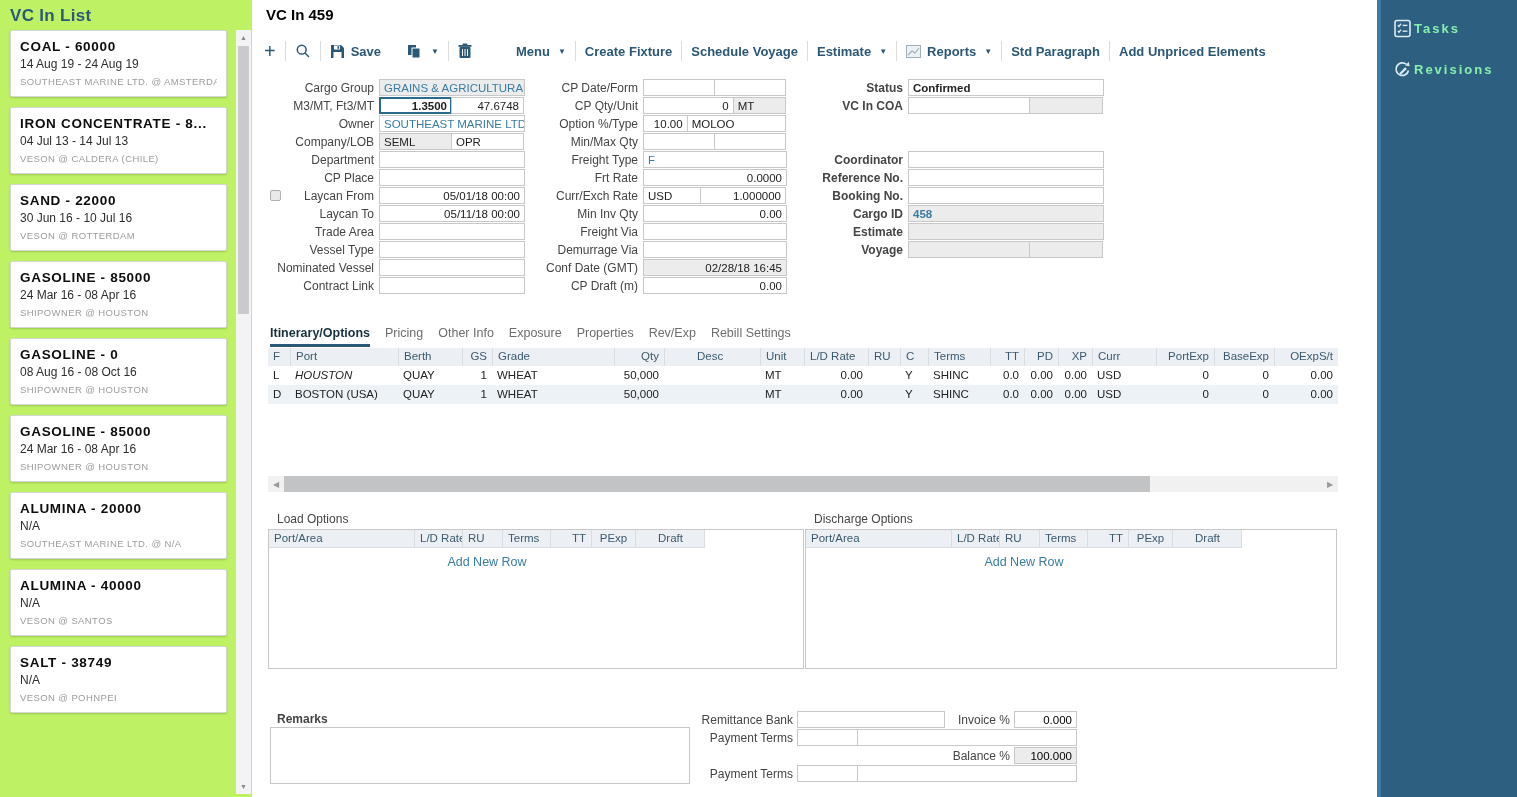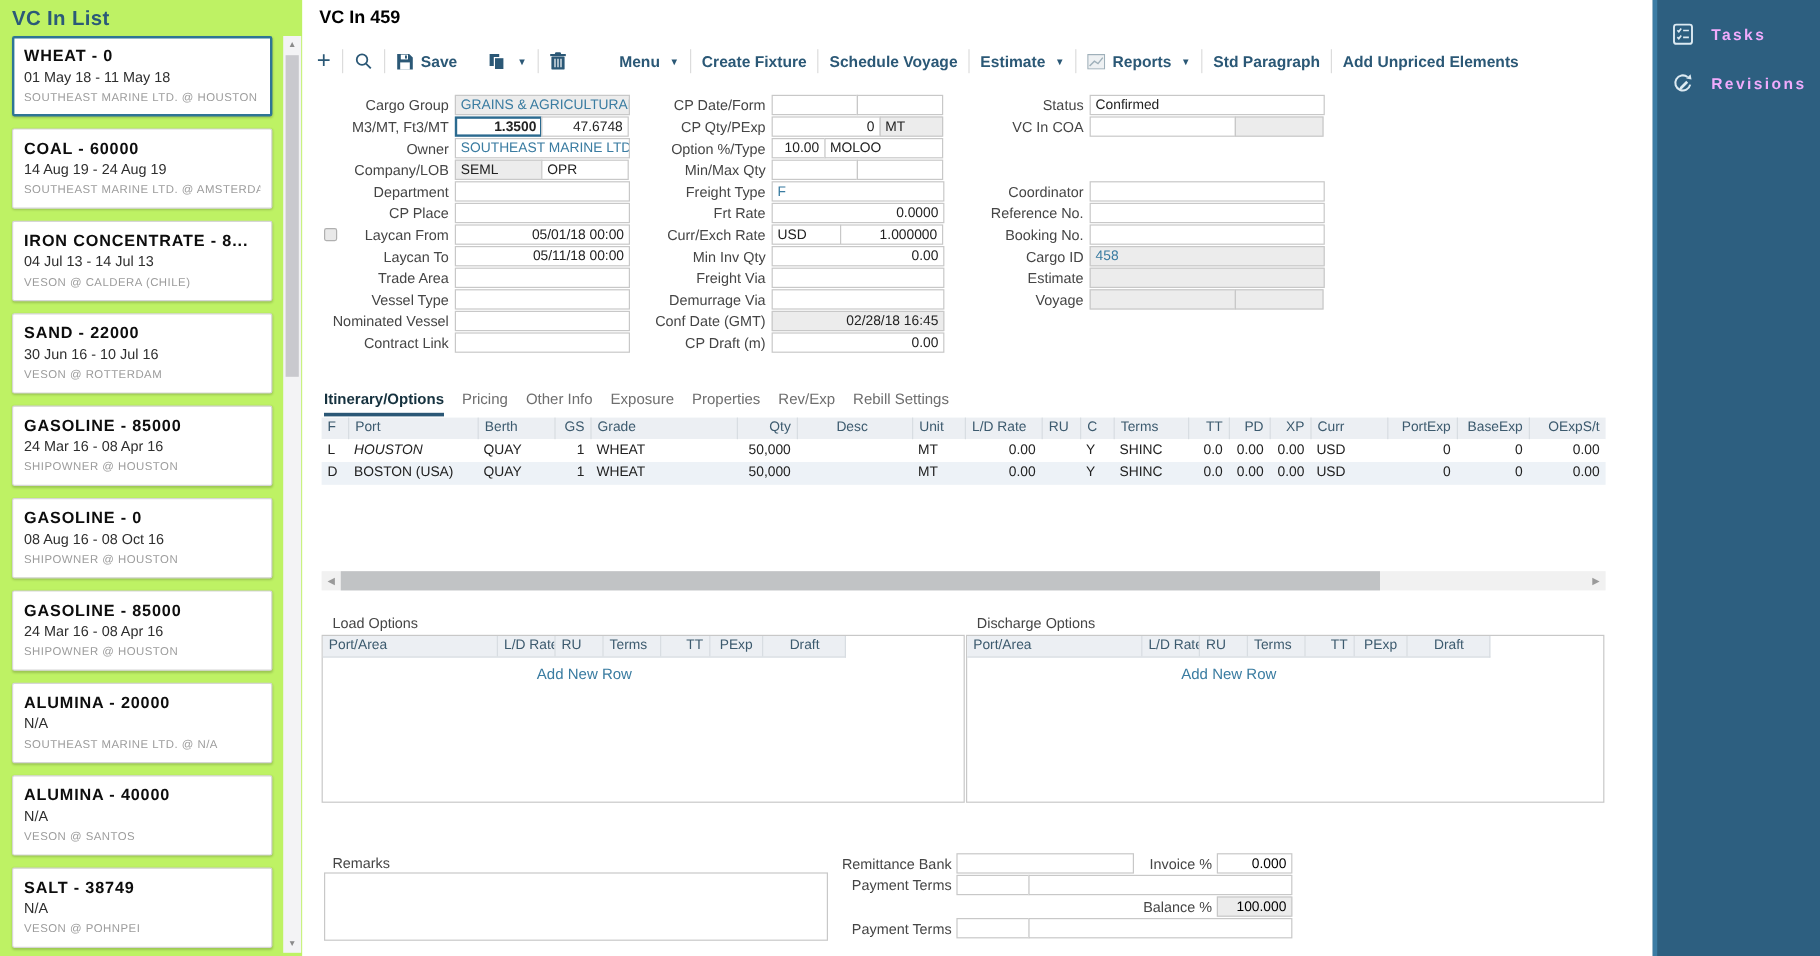--- a/index.html
+++ b/index.html
@@ -17,41 +17,41 @@
   .card-title { font-size:13.5px; font-weight:bold; color:#0d0d0d; letter-spacing:.7px; white-space:nowrap; overflow:hidden; }
   .card-dates { font-size:12px; color:#2e2e2e; margin-top:3px; white-space:nowrap; }
   .card-sub { font-size:9.5px; color:#9c9c9c; margin-top:5px; letter-spacing:.4px; white-space:nowrap; overflow:hidden; }
   .v-scroll { position:absolute; top:30px; right:1px; bottom:3px; width:15px; background:#f3f3f5; }
   .v-arrow { height:15px; line-height:15px; text-align:center; font-size:7px; color:#8a8a8a; cursor:pointer; }
   .v-arrow.down { position:absolute; bottom:0; left:0; right:0; }
   .v-thumb { position:absolute; top:16px; left:2px; right:2px; height:268px; background:#c9c9ce; cursor:pointer; }
 
   
   .right-panel { width:140px; background:#2d5f80; border-left:4px solid #3c7ca4; flex:none; padding-top:8px; }
-  .rp-item { display:flex; align-items:center; gap:14px; padding:11px 12px; color:#f0abfc;
+  .rp-item { display:flex; align-items:center; gap:2px; padding:11px 12px; color:#86efac;
              font-weight:bold; font-size:13px; letter-spacing:2px; cursor:pointer; white-space:nowrap; }
   .rp-item svg { flex:none; }
 
   
   .main { flex:1; position:relative; background:#fff; }
   .page-title { position:absolute; top:6px; left:14px; font-size:15px; font-weight:bold; color:#000; }
 
   .toolbar { position:absolute; top:38px; left:12px; height:26px; display:flex; align-items:center;
              color:#2b5876; font-weight:bold; font-size:13px; }
   .tb-sep { width:1px; height:20px; background:#dcdcdc; margin:0 9px; }
   .tb-btn { display:flex; align-items:center; gap:6px; cursor:pointer; white-space:nowrap; }
   .plus-glyph { font-size:20px; font-weight:400; line-height:20px; }
   .caret { font-size:8px; margin-left:2px; }
   .tb-gap { width:44px; }
 
   
   .fcol { position:absolute; top:79px; }
   #col-left  { left:18px; }
   #col-mid   { left:291px; }
-  #col-right { left:560px; }
+  #col-right { left:560px;font-weight:bold; }
   .frow { display:flex; align-items:center; height:17px; margin-bottom:1px; }
   .frow.spacer { visibility:hidden; }
   .flabel { font-size:12px; color:#454545; display:flex; align-items:center; }
   .flabel .lt { margin-left:auto; white-space:nowrap; }
   #col-left  .flabel { width:104px; }  #col-left  .fwrap { width:146px; }
   #col-mid   .flabel { width:95px;  }  #col-mid   .fwrap { width:144px; }
   #col-right .flabel { width:91px;  }  #col-right .fwrap { width:196px; }
   .fwrap { display:flex; margin-left:5px; }
   .fld { border:1px solid #c8c8c8; background:#fff; height:17px; font-size:11.5px; line-height:14px;
          padding:1px 4px; color:#222; overflow:hidden; white-space:nowrap; }
@@ -110,25 +110,20 @@
   .b-fld.r { text-align:right; }
 </style>
 </head>
 <body>
 
 <div class="app">
 
   <aside class="left-panel">
     <div class="lp-title">VC In List</div>
     <div class="cards" id="cards">
-        <div class="card selected">
-          <div class="card-title">WHEAT - 0</div>
-          <div class="card-dates">01 May 18 - 11 May 18</div>
-          <div class="card-sub">SOUTHEAST MARINE LTD. @ HOUSTON</div>
-        </div>
         <div class="card">
           <div class="card-title">COAL - 60000</div>
           <div class="card-dates">14 Aug 19 - 24 Aug 19</div>
           <div class="card-sub">SOUTHEAST MARINE LTD. @ AMSTERDAM</div>
         </div>
         <div class="card">
           <div class="card-title">IRON CONCENTRATE - 8...</div>
           <div class="card-dates">04 Jul 13 - 14 Jul 13</div>
           <div class="card-sub">VESON  @ CALDERA (CHILE)</div>
         </div>
@@ -361,21 +356,21 @@
           <span class="flabel">
             <span class="lt">CP Date/Form</span>
           </span>
           <span class="fwrap">
             <span class="fld " style="width: 50%;"></span>
             <span class="fld " style="width: 50%;"></span>
           </span>
         </div>
         <div class="frow">
           <span class="flabel">
-            <span class="lt">CP Qty/PExp</span>
+            <span class="lt">CP Qty/Unit</span>
           </span>
           <span class="fwrap">
             <span class="fld r" style="width: 63%;">0</span>
             <span class="fld grey" style="width: 37%;">MT</span>
           </span>
         </div>
         <div class="frow">
           <span class="flabel">
             <span class="lt">Option %/Type</span>
           </span>
@@ -637,21 +632,21 @@
             <span class="c " style="width: 40px;">RU</span>
             <span class="c " style="width: 48px;">Terms</span>
             <span class="c r" style="width: 41px;">TT</span>
             <span class="c ctr" style="width: 44px;">PExp</span>
             <span class="c ctr" style="width: 70px;">Draft</span>
           </div>
         <div class="add-row">Add New Row</div>
       </div>
     </div>
 
-    <div class="b-label" style="top:712px; left:25px;">Remarks</div>
+    <div class="b-label" style="top:712px; left:25px;font-weight:bold;">Remarks</div>
     <textarea class="remarks-box" style=""></textarea>
 
     <div class="b-label right" style="top:713px; left:441px; width:100px;">Remittance Bank</div>
     <div class="b-fld" style="top:711px; left:545px; width:148px;"></div>
     <div class="b-label right" style="top:713px; left:658px; width:100px;">Invoice %</div>
     <div class="b-fld r" style="top:711px; left:762px; width:63px;">0.000</div>
 
     <div class="b-label right" style="top:731px; left:441px; width:100px;">Payment Terms</div>
     <div class="b-fld" style="top:729px; left:545px; width:61px;"></div>
     <div class="b-fld" style="top:729px; left:605px; width:220px;"></div>

